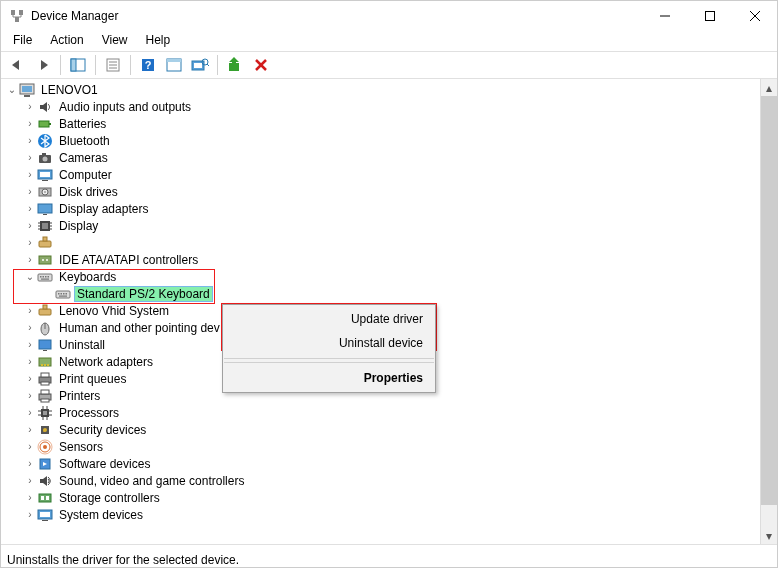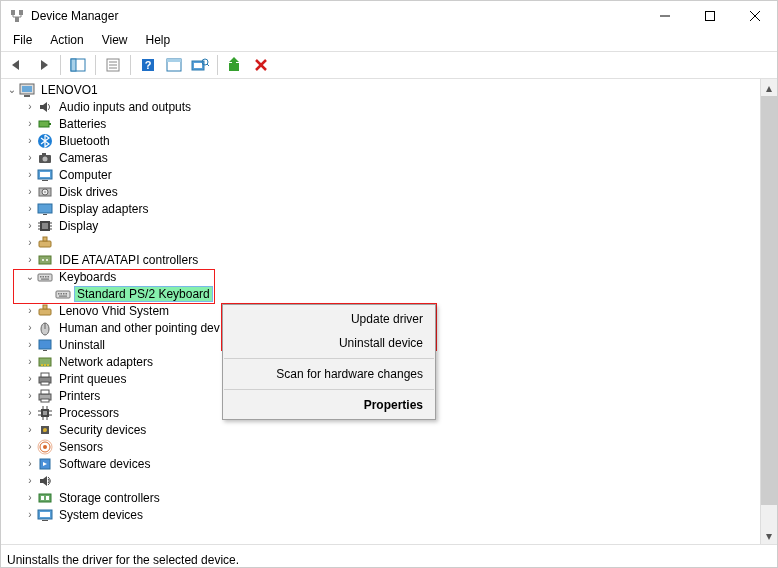--- a/index.html
+++ b/index.html
@@ -436,20 +436,21 @@
       <span class="label">Software devices</span>
     </div>
           <div class="row indent2">
       <span class="toggle">›</span>
       <span class="node-icon">
               <svg width="16" height="16">
                 <path d="M3 6h3l4-3v10l-4-3H3z" fill="#4a4a4a"></path>
                 <path d="M11 4c3 3 3 5 0 8M11 6c1.5 1.5 1.5 2.5 0 4" fill="none" stroke="#4a4a4a"></path>
               </svg>
             </span>
+      <span class="label">Sound, video and game controllers</span>
     </div>
           <div class="row indent2">
       <span class="toggle">›</span>
       <span class="node-icon">
               <svg width="16" height="16">
                 <rect x="2" y="4" width="12" height="8" fill="#6aa86a" stroke="#2e7a2e"></rect>
                 <rect x="4" y="6" width="3" height="4" fill="#fff"></rect>
                 <rect x="9" y="6" width="3" height="4" fill="#fff"></rect>
               </svg>
             </span>
@@ -469,21 +470,20 @@
         </div>
 
       <div class="hl-red" style="left:12px; top:190px; width:202px; height:35px;"></div>
 
       <div class="hl-red" style="left:220px; top:224px; width:216px; height:48px;"></div>
 
       <div class="ctxmenu" style="left:221px; top:225px;text-align:right;">
         <div class="ctxitem">Update driver</div>
         <div class="ctxitem">Uninstall device</div>
         <div class="ctxsep"></div>
-        <div class="ctxitem">Scan for hardware changes</div>
         <div class="ctxsep"></div>
         <div class="ctxitem ctxbold">Properties</div>
       </div>
 
     </div>
     <div class="vscroll">
       <div class="arrow">▴</div>
       <div class="thumb" style="height:88%; margin-top:0;"></div>
       <div style="flex:1"></div>
       <div class="arrow">▾</div>

